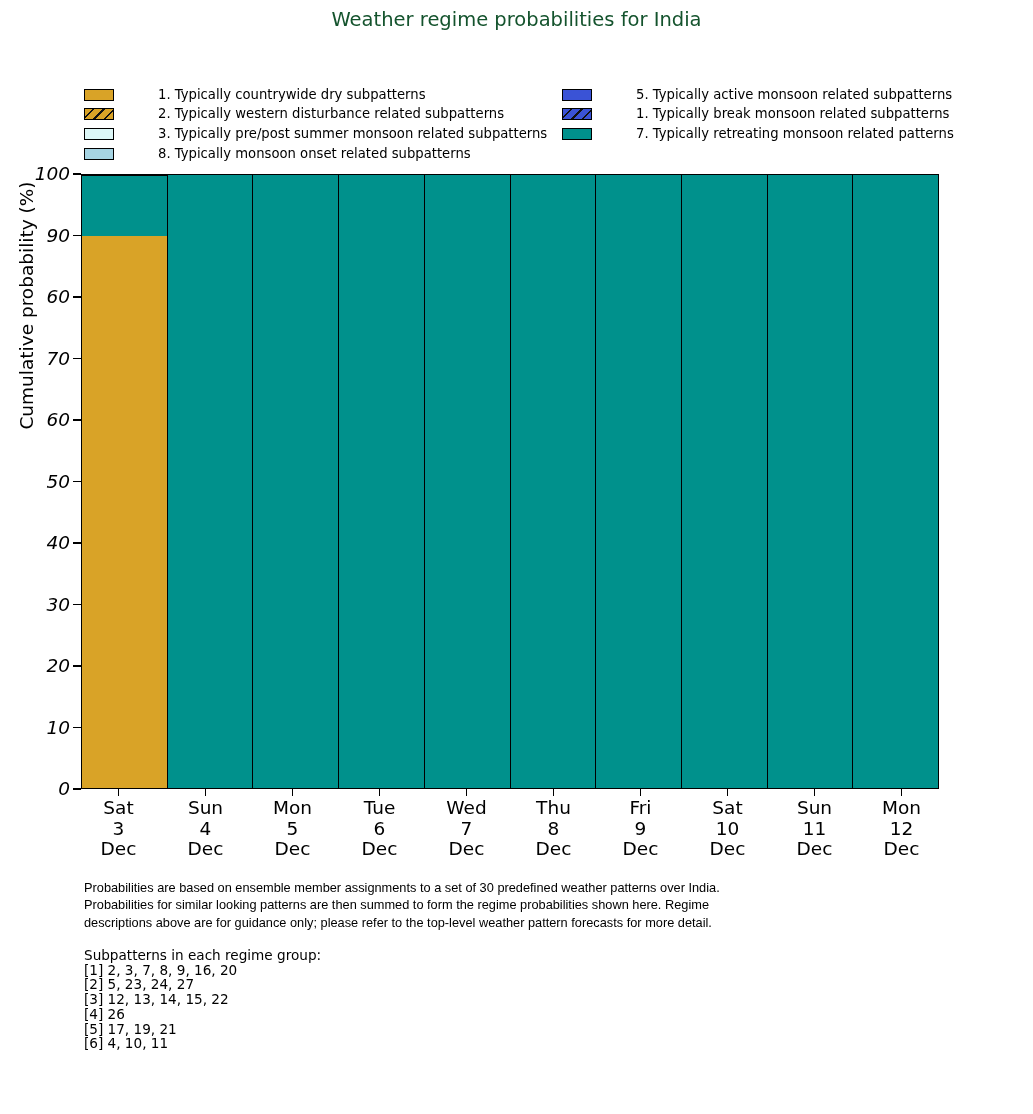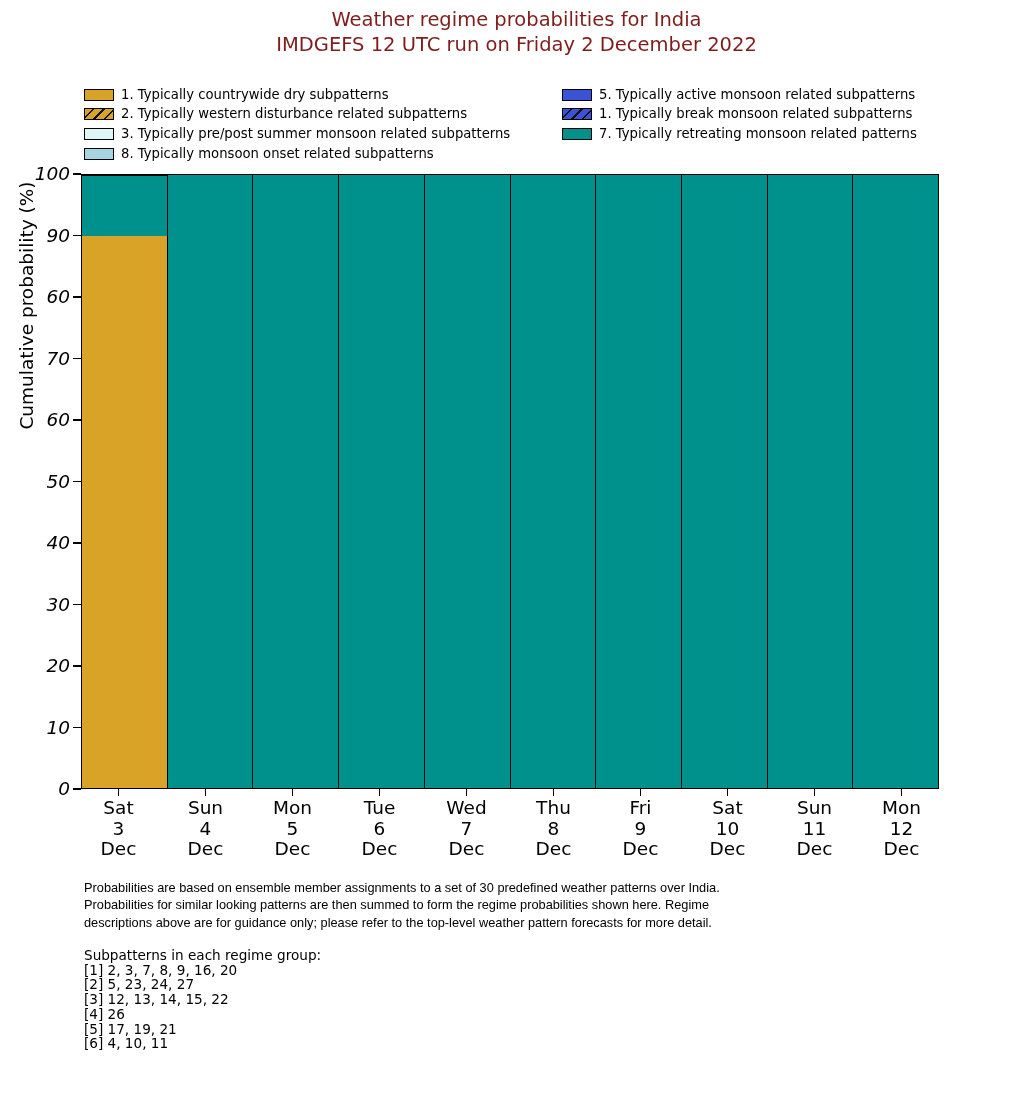--- a/index.html
+++ b/index.html
@@ -18,40 +18,41 @@
 
   
   #title-block {
     position: absolute;
     left: 0;
     top: 7px;
     width: 1033px;
     text-align: center;
     font-size: 19.5px;
     line-height: 25px;
-    color: #7f1d1d;
+    color: #14532d;
   }
   #title-block .tline { display: block; white-space: nowrap; }
 
   
   #legend {
     position: absolute;
     left: 84px;
     top: 85px;
     width: 880px;
     height: 78px;
   }
   .legend-col { position: absolute; top: 0; }
   #legend-col-left  { left: 0px;   }
   #legend-col-right { left: 478px; }
 
   .legend-row {
     display: flex;
     align-items: center;
     height: 19.6px;
+    gap: 37px;
   }
   .swatch {
     position: relative;
     width: 30px;
     height: 12px;
     border: 1.3px solid #000;
     box-sizing: border-box;
     margin-right: 7px;
     flex: 0 0 auto;
     overflow: hidden;
@@ -200,21 +201,20 @@
     color: #000;
   }
   #subpatterns .sp-line { white-space: nowrap; display: block; }
   #subpatterns .sp-head { margin-bottom: 0px; }
 </style>
 </head>
 <body>
 
 <div id="title-block">
   <span class="tline">Weather regime probabilities for India</span>
-  <span class="tline">IMDGEFS 12 UTC run on Friday 2 December 2022</span>
 </div>
 
 <div id="legend">
   <div class="legend-col" id="legend-col-left">
       <div class="legend-row">
         <span class="swatch" style="background: rgb(217, 163, 39);"></span>
         <span class="legend-label">1. Typically countrywide dry subpatterns</span>
       </div>
       <div class="legend-row">
         <span class="swatch hatched" style="background: rgb(217, 163, 39);"></span>

